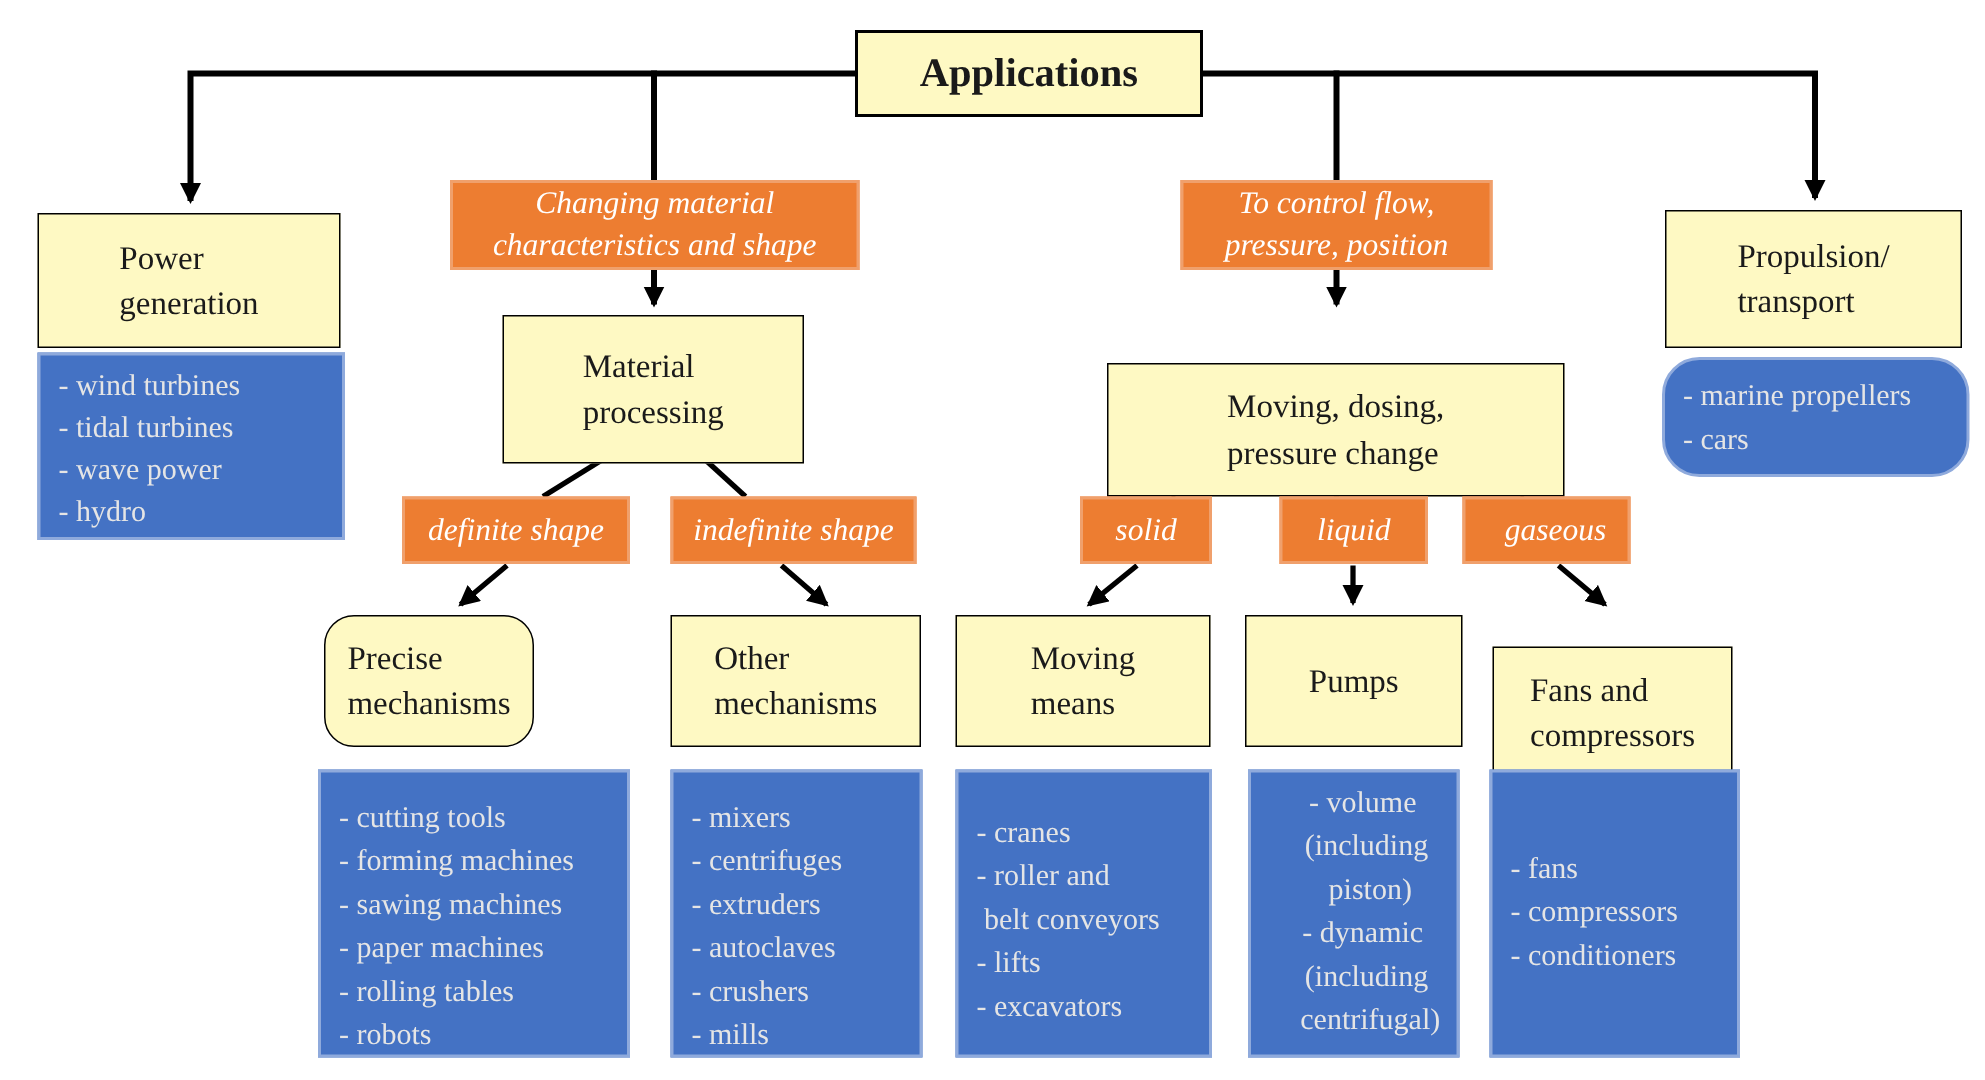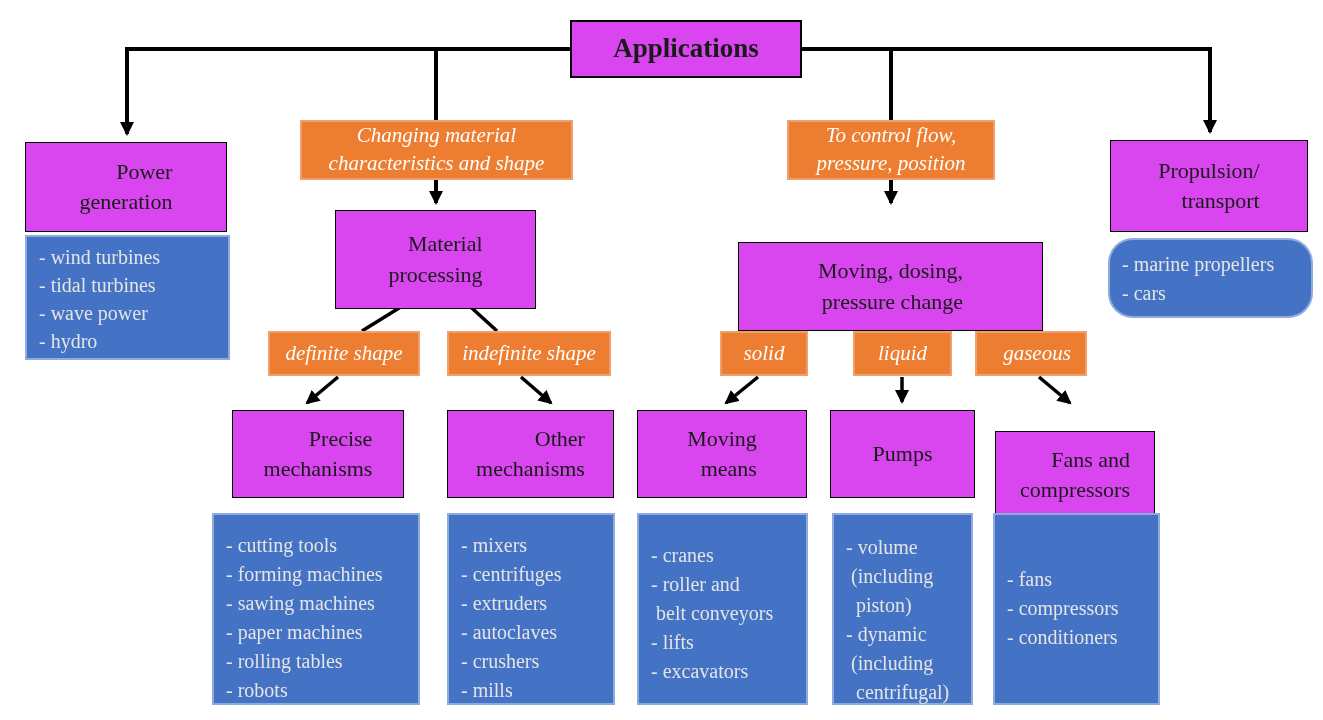--- a/index.html
+++ b/index.html
@@ -9,24 +9,24 @@
     position: relative;
     font-family: "Liberation Serif", "DejaVu Serif", serif;
     overflow: hidden;
   }
   #canvas { position: absolute; inset: 0; width: 1323px; height: 720px; }
   #wires { position: absolute; left: 0; top: 0; width: 1323px; height: 720px; z-index: 1; }
 
   .abs { position: absolute; z-index: 2; }
 
   .node {
-    background: #d946ef;
+    background: #fef9c3;
     border: 1.5px solid #000000;
     display: flex; align-items: center; justify-content: center;
-    text-align: right;
+    text-align: left;
     font-size: 22px; line-height: 1.38;
     color: #1a1a1a;
     white-space: pre-line;
   }
   .node.root {
     border-width: 2px;
     font-weight: bold;
     font-size: 27px;
   }
   .cat {
@@ -51,35 +51,35 @@
   
   #box-applications   { left: 570px; top: 20px;  width: 232px; height: 58px; }
 
   #box-power          { left: 25px;  top: 142px; width: 202px; height: 90px; }
   #list-power         { left: 25px;  top: 235px; width: 205px; height: 125px; line-height: 28px; padding-top: 6px; }
 
   #cat-material       { left: 300px; top: 120px; width: 273px; height: 60px; }
   #box-material       { left: 335px; top: 210px; width: 201px; height: 99px; }
   #cat-definite       { left: 268px; top: 331px; width: 152px; height: 45px; }
   #cat-indefinite     { left: 447px; top: 331px; width: 164px; height: 45px; }
-  #box-precise        { left: 232px; top: 410px; width: 172px; height: 88px; }
+  #box-precise        { left: 216px; top: 410px; width: 140px; height: 88px; border-radius: 20px; }
   #box-other          { left: 447px; top: 410px; width: 167px; height: 88px; }
   #list-precise       { left: 212px; top: 513px; width: 208px; height: 192px; padding-top: 16px; }
   #list-other         { left: 447px; top: 513px; width: 168px; height: 192px; padding-top: 16px; }
 
   #cat-control        { left: 787px; top: 120px; width: 208px; height: 60px; }
   #box-control        { left: 738px; top: 210px; width: 305px; height: 89px; margin-top: 32px; }
   #cat-solid          { left: 720px; top: 331px; width: 88px;  height: 45px; }
   #cat-liquid         { left: 853px; top: 331px; width: 99px;  height: 45px; }
   #cat-gaseous        { left: 975px; top: 331px; width: 112px; height: 45px; padding-left: 12px; }
   #box-moving         { left: 637px; top: 410px; width: 170px; height: 88px; }
   #box-pumps          { left: 830px; top: 410px; width: 145px; height: 88px; }
   #box-fans           { left: 995px; top: 410px; width: 160px; height: 88px; margin-top: 21px; }
   #list-moving        { left: 637px; top: 513px; width: 171px; height: 192px; padding-top: 26px; }
-  #list-pumps         { left: 832px; top: 513px; width: 141px; height: 192px; padding-top: 18px; }
+  #list-pumps         { left: 832px; top: 513px; width: 141px; height: 192px; padding-top: 6px; text-align: center; }
   #list-fans          { left: 993px; top: 513px; width: 167px; height: 192px; padding-top: 50px; }
 
   #box-propulsion     { left: 1110px; top: 140px; width: 198px; height: 92px; }
   #list-propulsion    { left: 1108px; top: 238px; width: 205px; height: 80px;  padding-top: 10px; border-radius: 25px; }
 </style>
 </head>
 <body>
 
 <div id="canvas">
 

